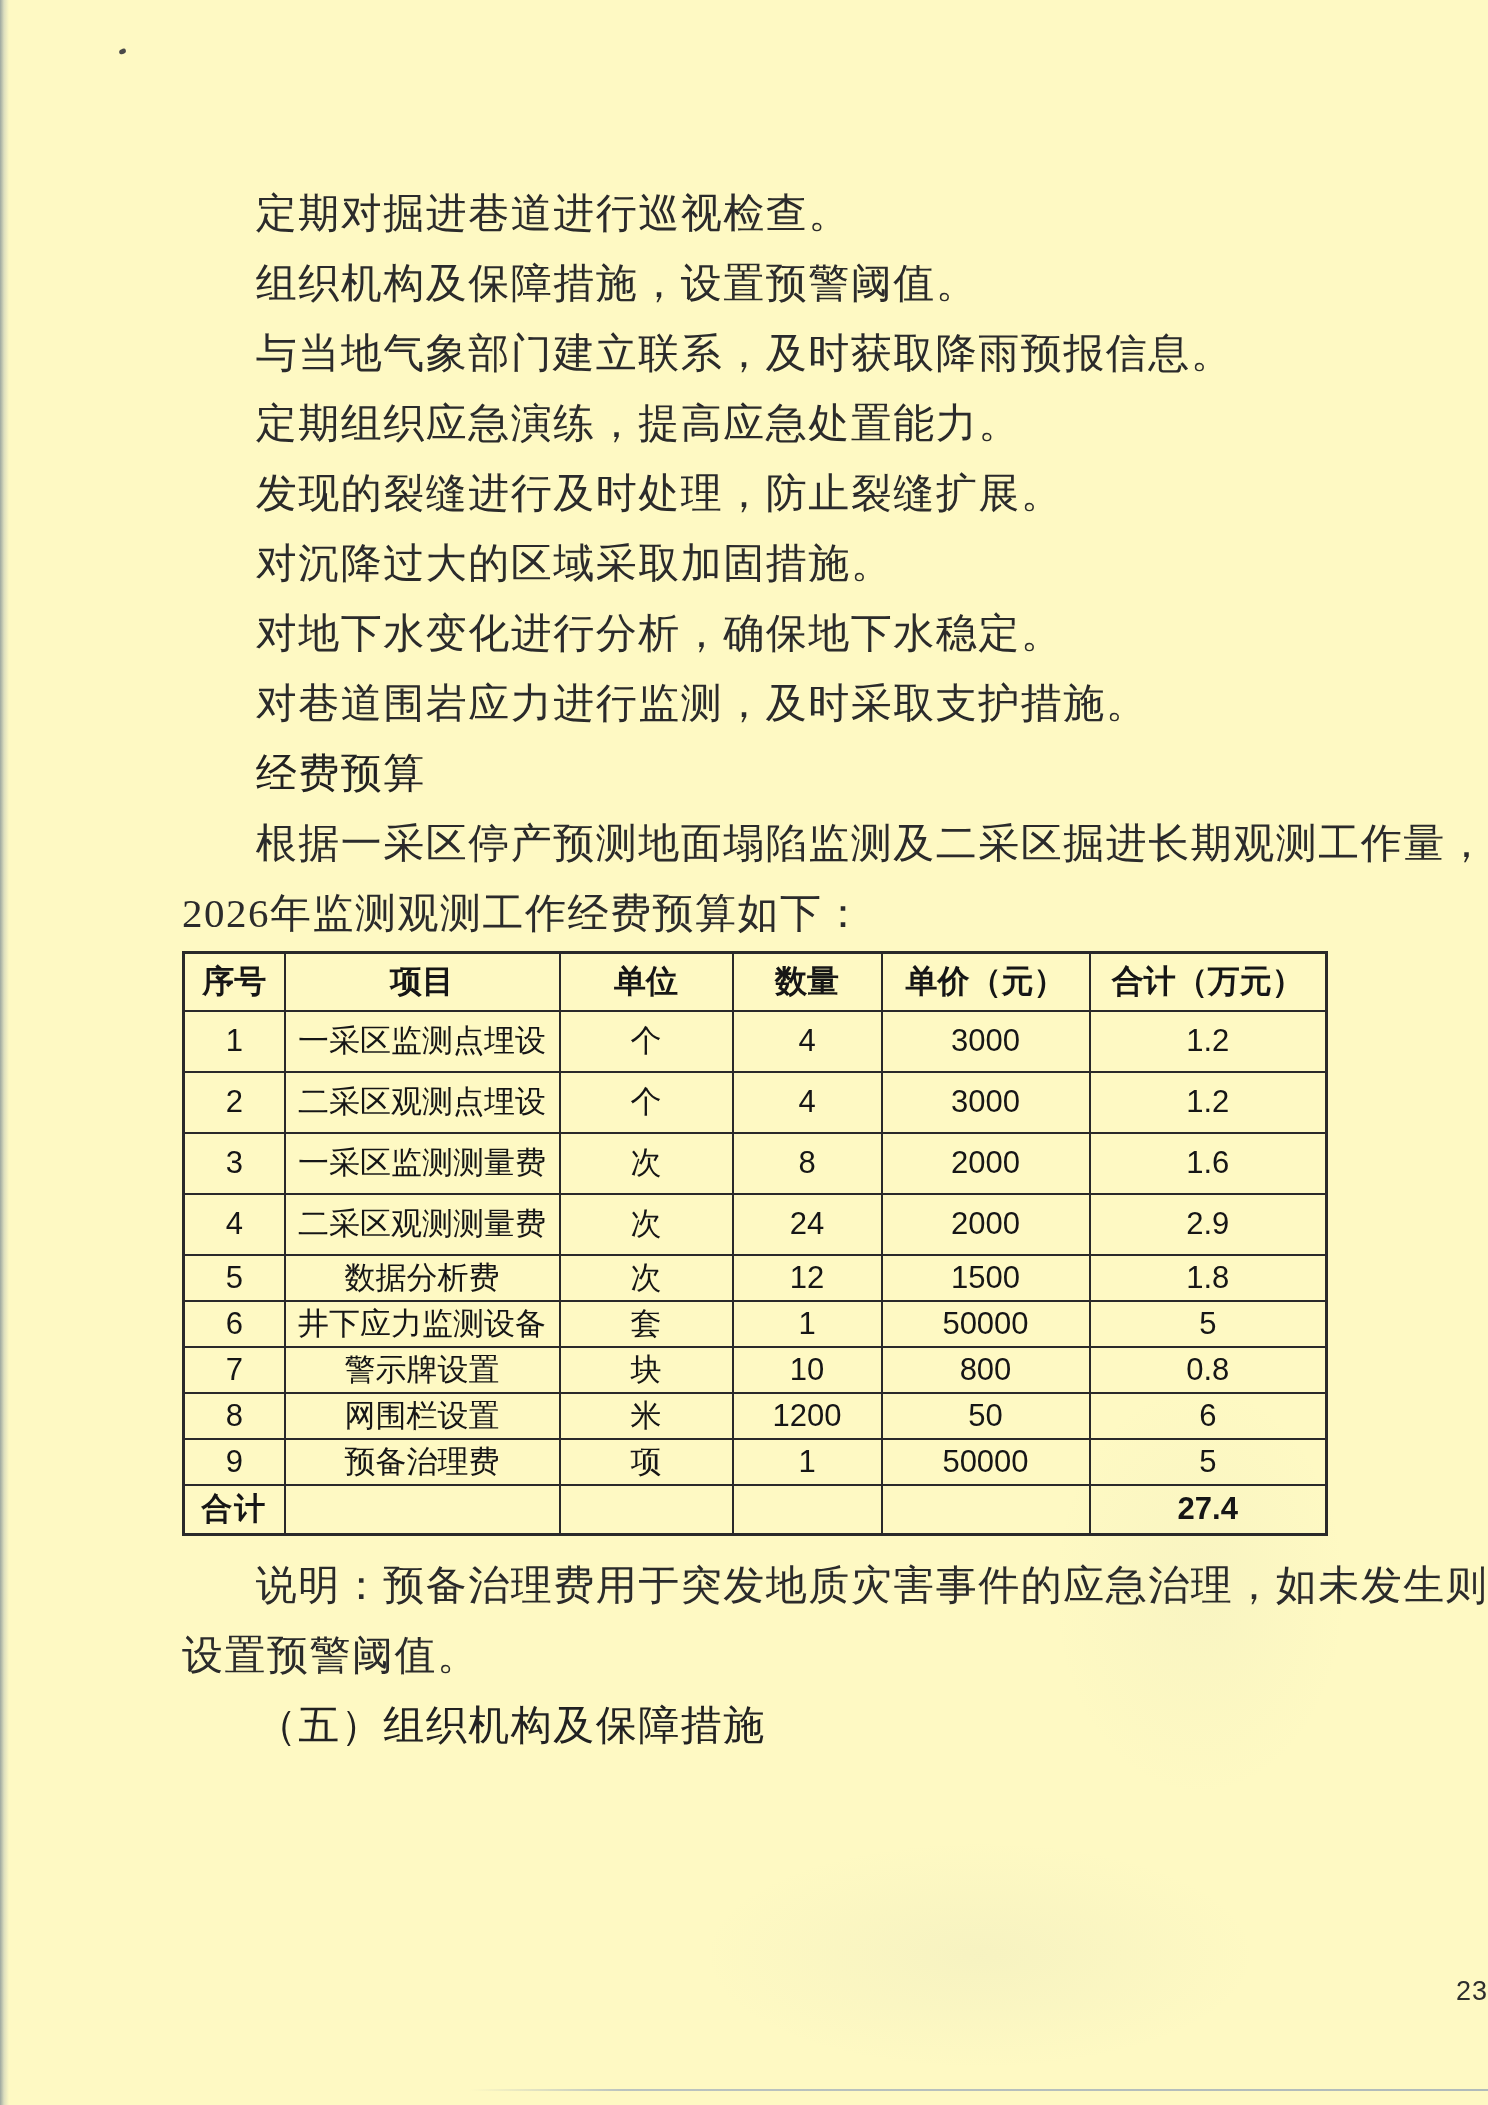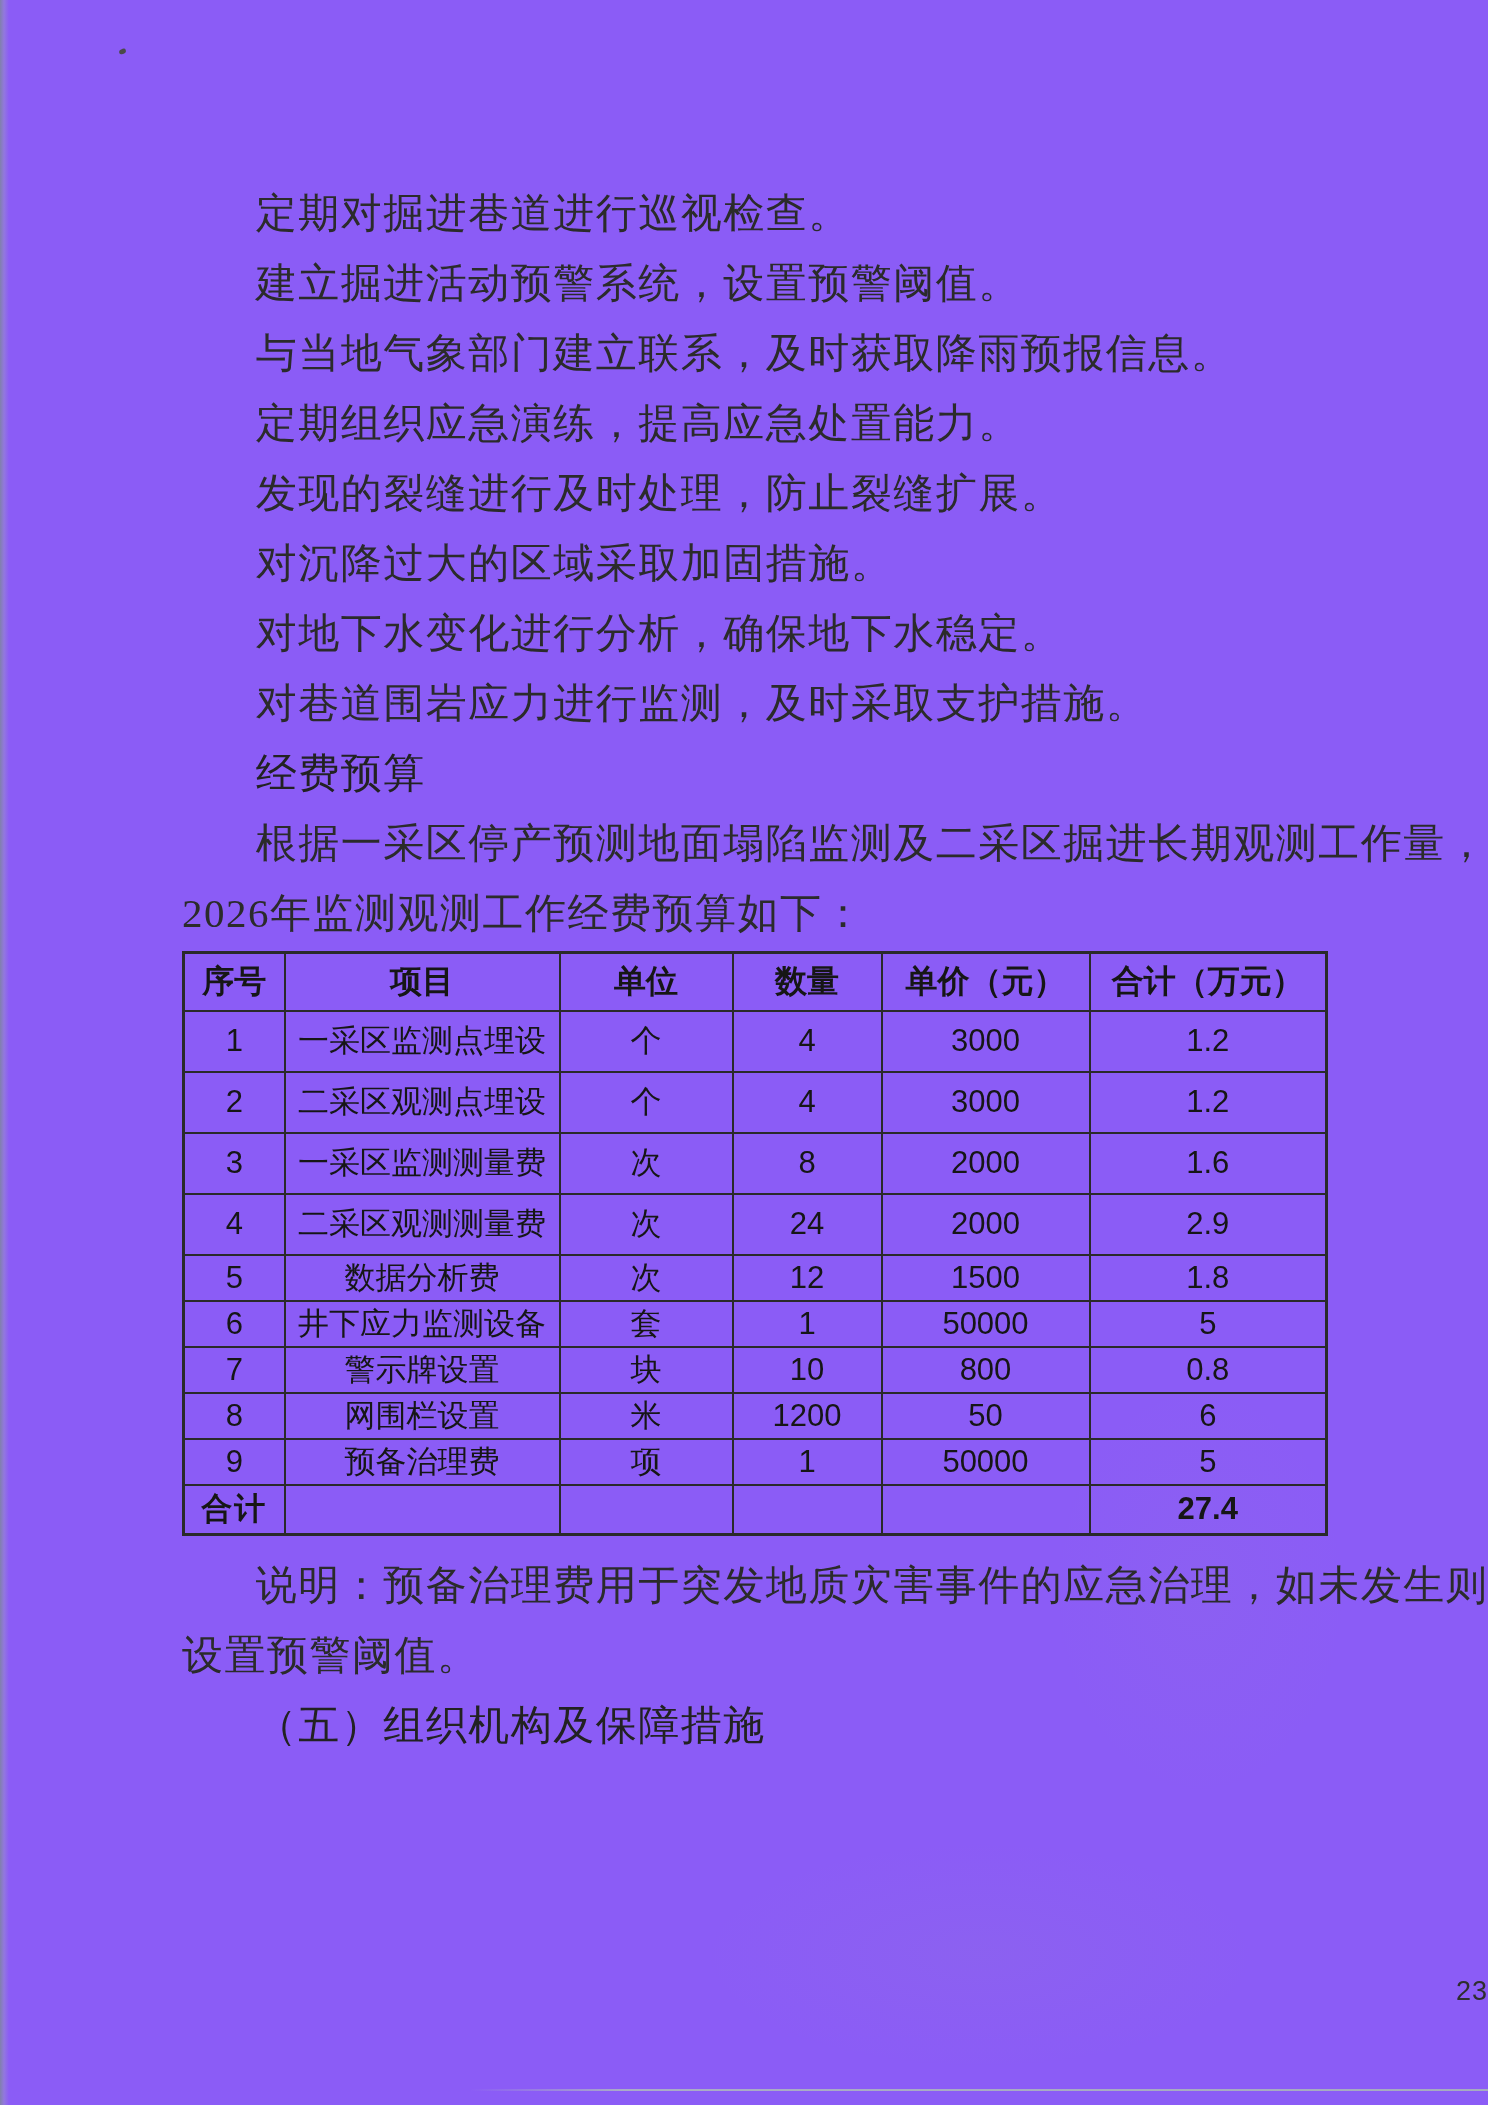--- a/index.html
+++ b/index.html
@@ -1,21 +1,21 @@
 <!DOCTYPE html>
 <html><head>
 <meta charset="utf-8">
 <style>
   html, body { margin: 0; padding: 0; background: #e8e8e8; }
   .page {
     position: relative;
     width: 1488px;
     height: 2105px;
     margin: 0 auto;
-    background: #8b5cf6;
+    background: #fef9c3;
     overflow: hidden;
     color: #262626;
   }
 
   
   .edge-strip {
     position: absolute; left: 0; top: 0; width: 9px; height: 100%;
     background: linear-gradient(to right, rgba(125,140,148,0.75), rgba(160,172,178,0.35) 45%, rgba(255,255,255,0));
     pointer-events: none;
   }
@@ -104,21 +104,21 @@
 
   <div class="edge-strip"></div>
   <div class="ink-dot"></div>
   <div class="smudge-1"></div>
   <div class="smudge-2"></div>
   <div class="bottom-line"></div>
 
   <div class="content">
 
     <p class="line indent">定期对掘进巷道进行巡视检查。</p>
-    <p class="line indent">建立掘进活动预警系统，设置预警阈值。</p>
+    <p class="line indent">组织机构及保障措施，设置预警阈值。</p>
     <p class="line indent">与当地气象部门建立联系，及时获取降雨预报信息。</p>
     <p class="line indent">定期组织应急演练，提高应急处置能力。</p>
     <p class="line indent">发现的裂缝进行及时处理，防止裂缝扩展。</p>
     <p class="line indent">对沉降过大的区域采取加固措施。</p>
     <p class="line indent">对地下水变化进行分析，确保地下水稳定。</p>
     <p class="line indent">对巷道围岩应力进行监测，及时采取支护措施。</p>
 
     <p class="line indent semibold">经费预算</p>
     <p class="line indent">根据一采区停产预测地面塌陷监测及二采区掘进长期观测工作量，</p>
     <p class="line">2026年监测观测工作经费预算如下：</p>

